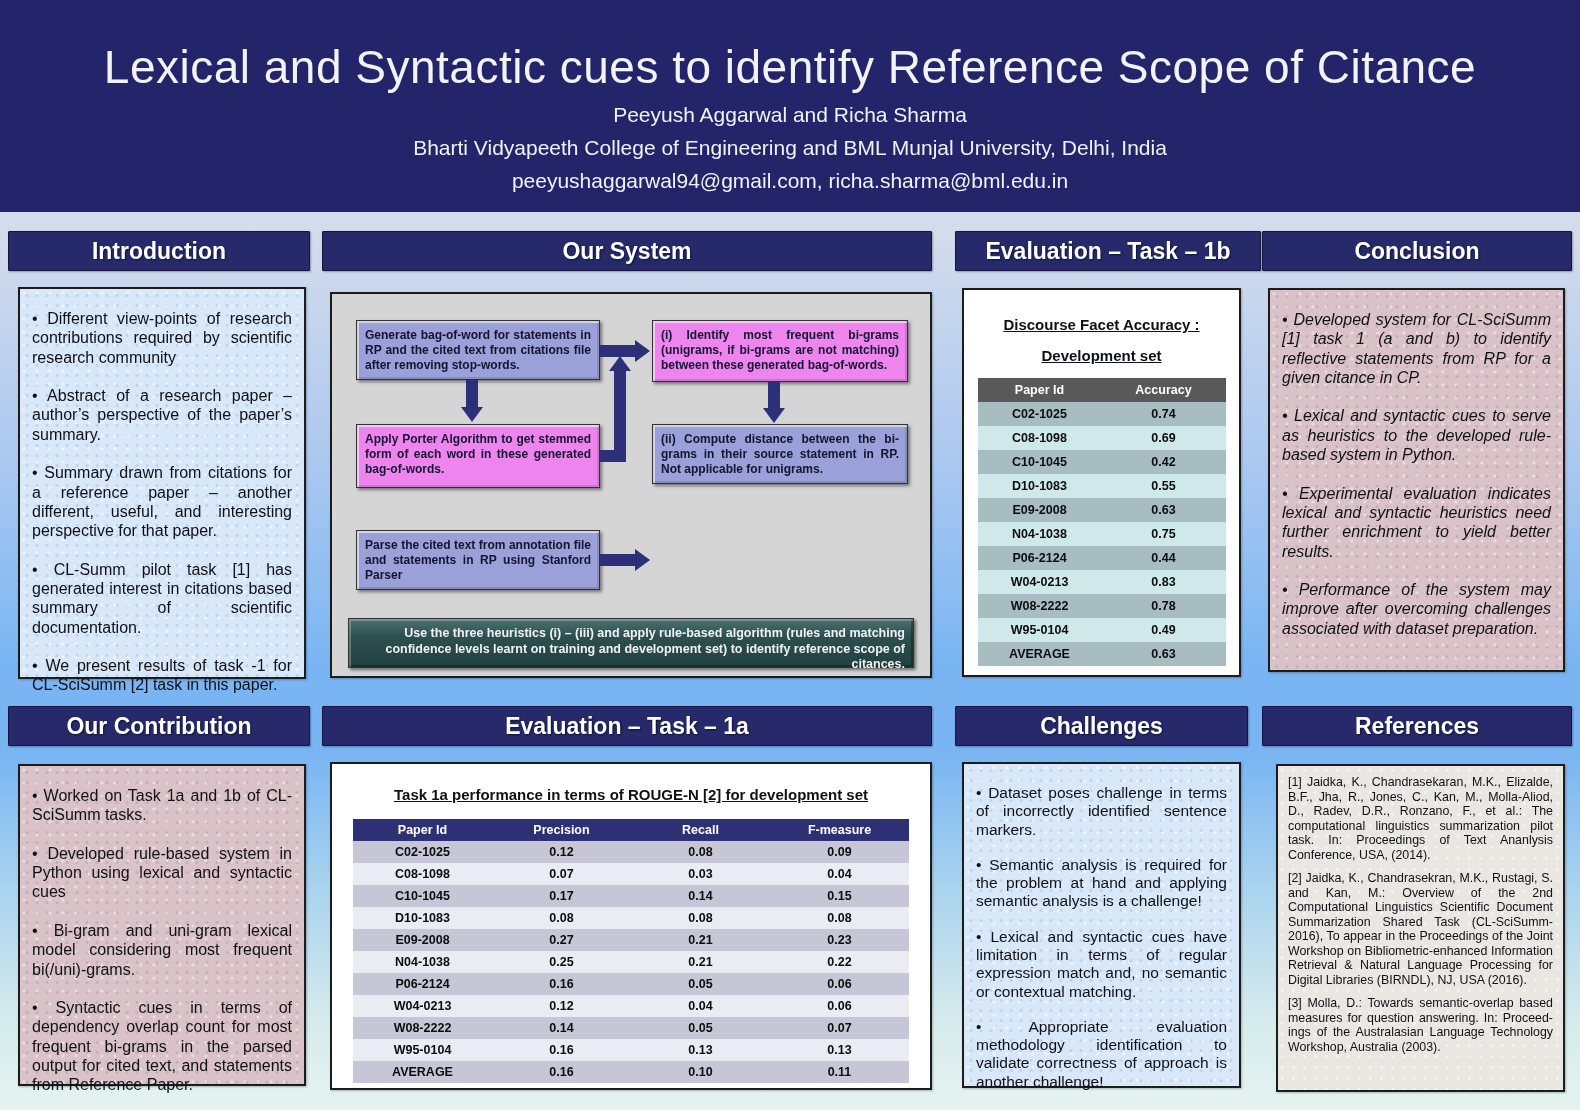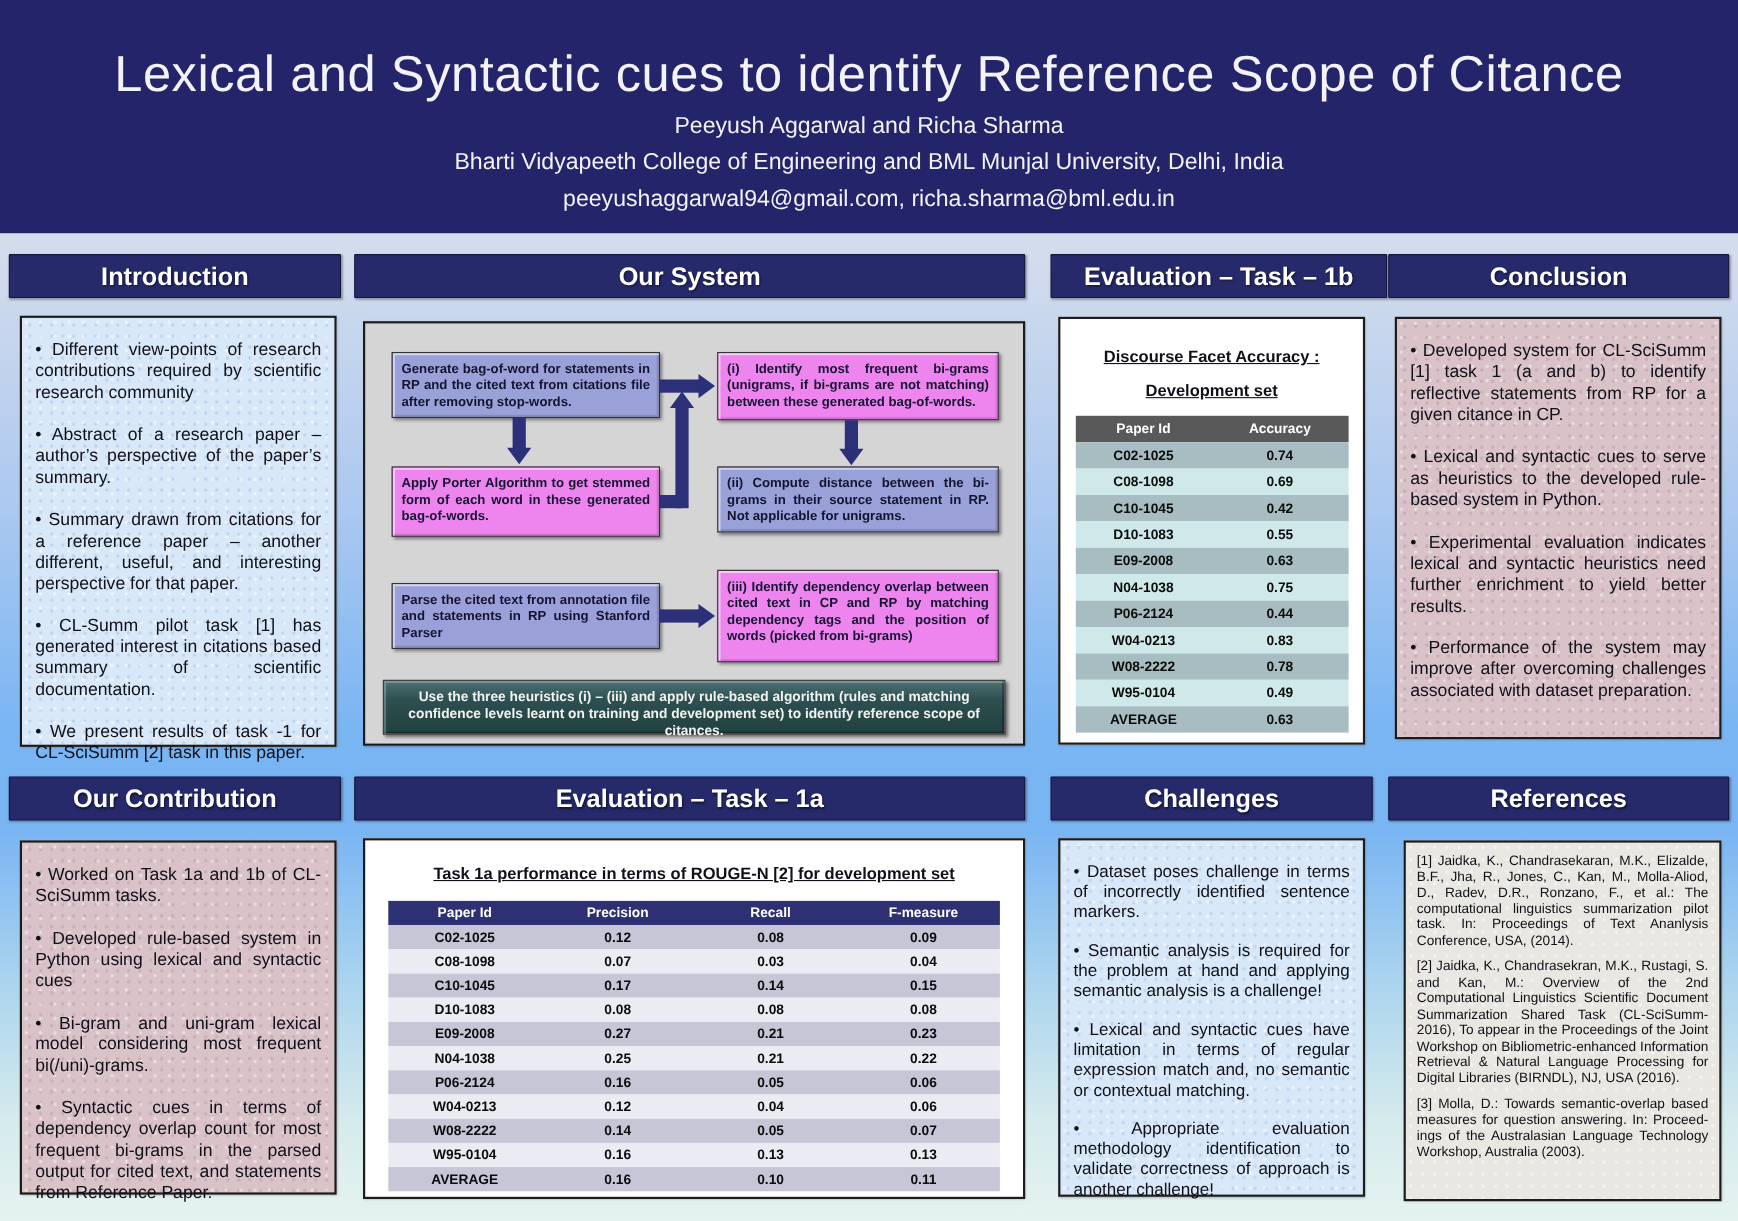--- a/index.html
+++ b/index.html
@@ -52,21 +52,21 @@
   .fbox{
     position:absolute;box-sizing:border-box;border:1px solid #333;
     padding:7px 8px;font-weight:bold;font-size:12px;line-height:1.25;color:#141430;
     text-align:justify;
     box-shadow:2px 2px 3px rgba(0,0,0,.45),inset 2px 2px 0 rgba(255,255,255,.55),inset -2px -2px 0 rgba(0,0,0,.12);
   }
   .f-blue{background:#9aa0d8;}
   .f-pink{background:#ee85ee;}
   .f-teal{
     background:linear-gradient(180deg,#4d7170 0%,#2d5050 35%,#224040 100%);
-    color:#f2f2f2;font-size:12.5px;text-align:center;
+    color:#f2f2f2;font-size:12.5px;text-align:right;
     box-shadow:2px 2px 3px rgba(0,0,0,.5),inset 2px 2px 0 rgba(255,255,255,.25),inset -2px -2px 0 rgba(0,0,0,.3);
   }
   .ar-bar{position:absolute;background:#2b3078;}
   .ar-head{position:absolute;width:0;height:0;}
   .ar-r{border-top:11px solid transparent;border-bottom:11px solid transparent;border-left:15px solid #2b3078;}
   .ar-d{border-left:11px solid transparent;border-right:11px solid transparent;border-top:15px solid #2b3078;}
   .ar-u{border-left:11px solid transparent;border-right:11px solid transparent;border-bottom:15px solid #2b3078;}
   
   .ttitle{font-weight:bold;text-decoration:underline;text-align:center;color:#101018;}
   .ptable{margin:0 auto;}
@@ -109,21 +109,20 @@
       <p class="bullet">We present results of task -1 for CL-SciSumm [2] task in this paper.</p>
     </div>
 
   <div class="panel bg-gray" style="left:330px;top:292px;width:602px;height:386px;">
     <div class="flow">
       <div class="fbox f-blue" style="left:24px;top:26px;width:244px;height:60px;">Generate bag-of-word for statements in RP and the cited text from citations file after removing stop-words.</div>
       <div class="fbox f-pink" style="left:320px;top:26px;width:256px;height:62px;">(i) Identify most frequent bi-grams (unigrams, if bi-grams are not matching) between these generated bag-of-words.</div>
       <div class="fbox f-pink" style="left:24px;top:130px;width:244px;height:64px;">Apply Porter Algorithm to get stemmed form of each word in these generated bag-of-words.</div>
       <div class="fbox f-blue" style="left:320px;top:130px;width:256px;height:60px;">(ii) Compute distance between the bi-grams in their source statement in RP. Not applicable for unigrams.</div>
       <div class="fbox f-blue" style="left:24px;top:236px;width:244px;height:60px;">Parse the cited text from annotation file and statements in RP using Stanford Parser</div>
-      <div class="fbox f-pink" style="left:320px;top:224px;width:256px;height:84px;">(iii) Identify dependency overlap between cited text in CP and RP by matching dependency tags and the position of words (picked from bi-grams)</div>
       <div class="fbox f-teal" style="left:16px;top:324px;width:566px;height:50px;">Use the three heuristics (i) – (iii) and apply rule-based algorithm (rules and matching confidence levels learnt on training and development set) to identify reference scope of citances.</div>
 
       <div class="ar-bar" style="left:268px;top:51px;width:36px;height:12px;"></div>
       <div class="ar-head ar-r" style="left:303px;top:46px;"></div>
 
       <div class="ar-bar" style="left:134px;top:86px;width:12px;height:28px;"></div>
       <div class="ar-head ar-d" style="left:129px;top:113px;"></div>
 
       <div class="ar-bar" style="left:436px;top:88px;width:12px;height:27px;"></div>
       <div class="ar-head ar-d" style="left:431px;top:114px;"></div>
@@ -187,21 +186,21 @@
             <div class="tcell">0.49</div>
           </div>
           <div class="trow odd">
             <div class="tcell">AVERAGE</div>
             <div class="tcell">0.63</div>
           </div>
         </div>
     </div>
   </div>
 
-  <div class="panel bg-pink bullets" style="left:1268px;top:288px;width:297px;height:384px;">
+  <div class="panel bg-pink bullets" style="left:1268px;top:288px;width:297px;height:384px;font-style:italic;">
       <p class="bullet">Developed system for CL-SciSumm [1] task 1 (a and b) to identify reflective statements from RP for a given citance in CP.</p>
       <p class="bullet">Lexical and syntactic cues to serve as heuristics to the developed rule-based system in Python.</p>
       <p class="bullet">Experimental evaluation indicates lexical and syntactic heuristics need further enrichment to yield better results.</p>
       <p class="bullet">Performance of the system may improve after overcoming challenges associated with dataset preparation.</p>
     </div>
 
   <div class="sec-h" style="left:8px;top:706px;width:302px;">Our Contribution</div>
   <div class="sec-h" style="left:322px;top:706px;width:610px;">Evaluation – Task – 1a</div>
   <div class="sec-h" style="left:955px;top:706px;width:293px;">Challenges</div>
   <div class="sec-h" style="left:1262px;top:706px;width:310px;">References</div>

